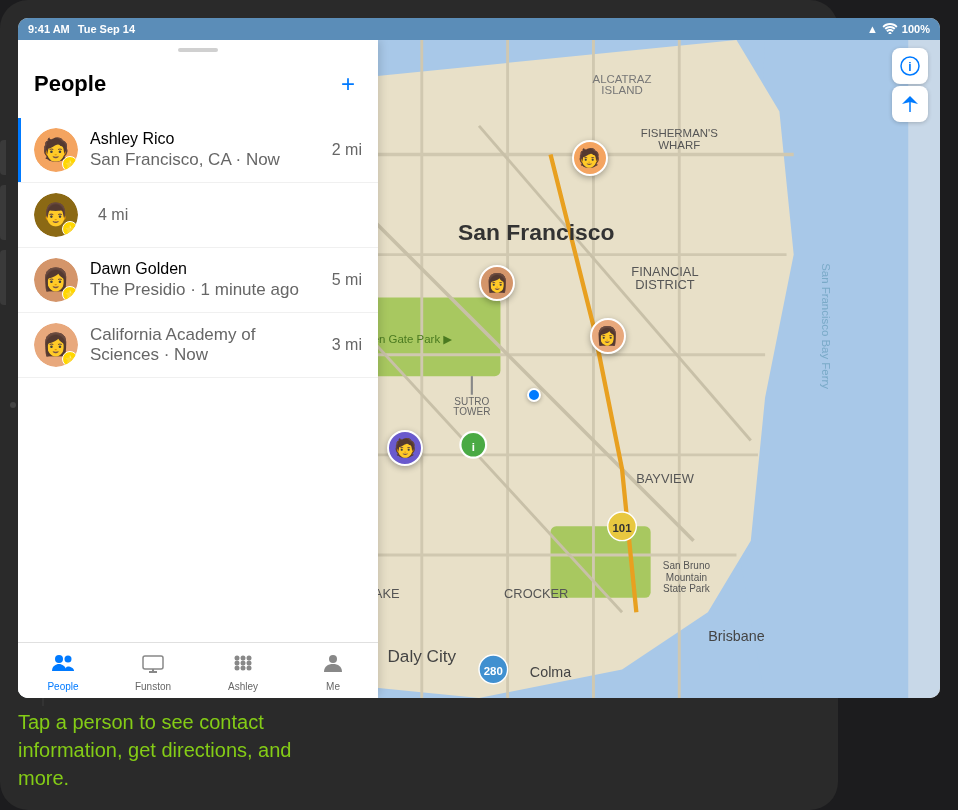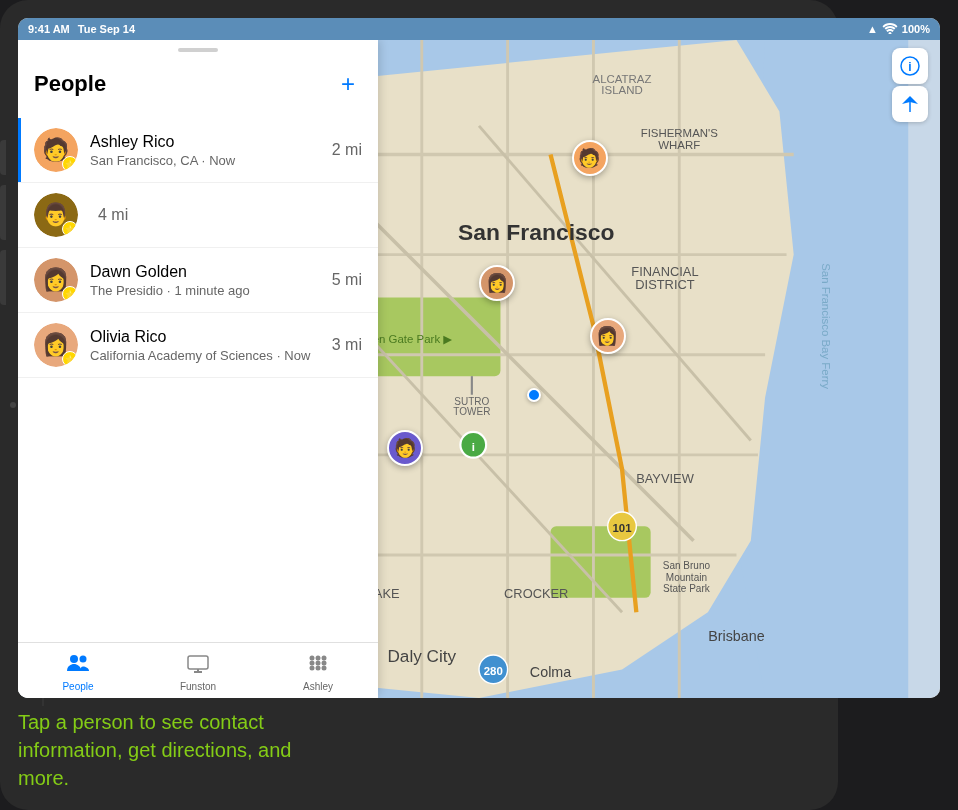--- a/index.html
+++ b/index.html
@@ -175,21 +175,21 @@
     .person-info {
       flex: 1;
     }
     .person-name {
       font-size: 16px;
       font-weight: 400;
       color: #000;
       margin-bottom: 2px;
     }
     .person-location {
-      font-size: 13px;
+      font-size: 17px;
       color: #666;
     }
     .person-distance {
       font-size: 16px;
       color: #666;
       margin-left: 8px;
     }
 
     
     .bottom-nav {
@@ -542,21 +542,20 @@
           </div>
           <div class="person-distance">5 mi</div>
         </div>
 
         <div class="person-item">
           <div class="avatar-wrap">
             <div class="avatar-bg" style="background: #e8a87c;">👩</div>
             <div class="star-badge">⭐</div>
           </div>
           <div class="person-info">
-            <div class="person-name">Olivia Rico</div>
             <div class="person-location">California Academy of Sciences · Now</div>
           </div>
           <div class="person-distance">3 mi</div>
         </div>
       </div>
 
       <div class="bottom-nav">
         <div class="nav-item active">
           <span class="nav-icon">
             <svg width="24" height="20" viewBox="0 0 24 20" fill="#007aff">
@@ -587,20 +586,29 @@
               <circle cx="6" cy="10" r="2.5" fill="#888"></circle>
               <circle cx="12" cy="10" r="2.5" fill="#888"></circle>
               <circle cx="18" cy="10" r="2.5" fill="#888"></circle>
               <circle cx="6" cy="15" r="2.5" fill="#888"></circle>
               <circle cx="12" cy="15" r="2.5" fill="#888"></circle>
               <circle cx="18" cy="15" r="2.5" fill="#888"></circle>
             </svg>
           </span>
           <span class="nav-label">Ashley</span>
         </div>
+        <div class="nav-item">
+          <span class="nav-icon">
+            <svg width="24" height="20" viewBox="0 0 24 20" fill="#888">
+              <circle cx="12" cy="6" r="4" fill="#888"></circle>
+              <path d="M3 19 C3 13.5 7 11 12 11 C17 11 21 13.5 21 19Z" fill="#888"></path>
+            </svg>
+          </span>
+          <span class="nav-label">Me</span>
+        </div>
       </div>
     </div>
 
     <div class="map-controls">
       <div class="map-btn">
         <svg width="20" height="20" viewBox="0 0 20 20">
           <circle cx="10" cy="10" r="9" stroke="#007aff" stroke-width="1.5" fill="none"></circle>
           <text x="10" y="14.5" text-anchor="middle" font-size="12" fill="#007aff" font-weight="600">i</text>
         </svg>
       </div>

